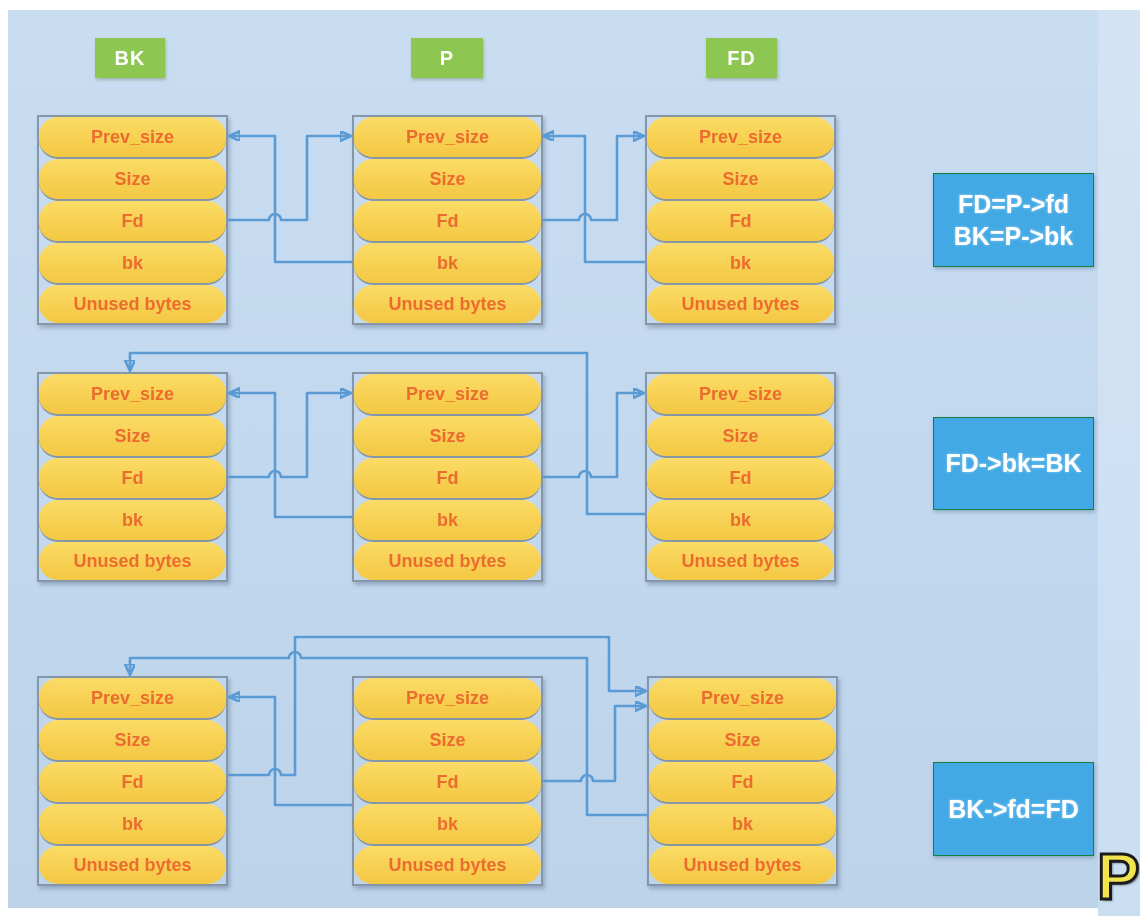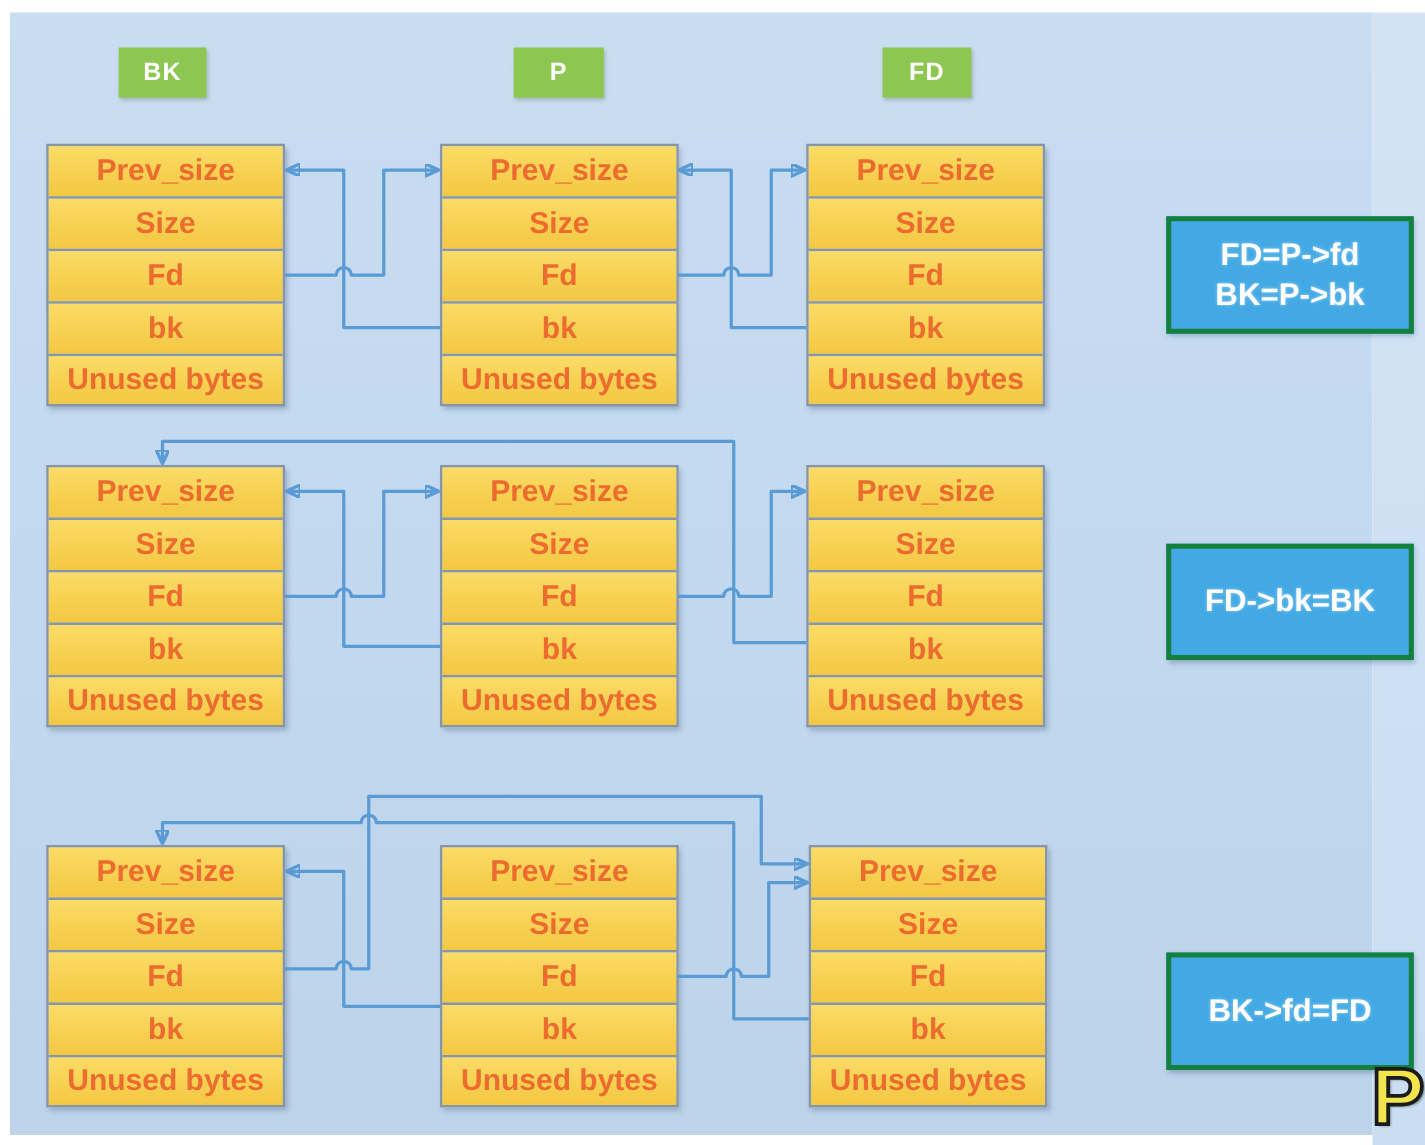--- a/index.html
+++ b/index.html
@@ -29,29 +29,30 @@
   }
   .chunk{
     position:absolute; width:191px; height:210px;
     border:2px solid #8696a7;
     box-shadow:2px 3px 4px rgba(70,90,120,.35);
   }
   .field{
     height:42px;
     border-bottom:2px solid #8696a7;
     background:linear-gradient(180deg,#fbdc67 0%,#f7d051 55%,#f3c843 100%);
-    color:#ec6c30; font-weight:bold; font-size:24px;
+    color:#ec6c30; font-weight:bold; font-size:18px;
     display:flex; align-items:center; justify-content:center;
     white-space:nowrap;
+    border-radius:19px;
   }
   .field:last-child{ border-bottom:none; height:38px; }
   .step-box{
-    position:absolute; left:933px; width:198px; height:94px;
+    position:absolute; left:933px; width:161px; height:94px;
     background:#42a9e5;
-    border:4px solid #15803d;
+    border:1px solid #15803d;
     box-shadow:1px 2px 4px rgba(60,100,140,.4);
     color:#ffffff; font-weight:bold; font-size:25px;
     display:flex; flex-direction:column; align-items:center; justify-content:center;
     line-height:1.3; white-space:nowrap;
     text-shadow:0 0 3px rgba(255,255,255,.45);
   }
   .arrows{ position:absolute; left:0; top:0; width:1140px; height:916px; pointer-events:none; }
   .arrows path{ fill:none; stroke:#5b9bd5; stroke-width:2.6; stroke-linejoin:round; }
   .watermark{
     position:absolute; left:1097px; top:840px;
@@ -136,21 +137,21 @@
   <div class="field">Size</div>
   <div class="field">Fd</div>
   <div class="field">bk</div>
   <div class="field">Unused bytes</div>
 </div>
 
 <div class="step-box" style="top:173px">
   <span>FD=P-&gt;fd</span>
   <span>BK=P-&gt;bk</span>
 </div>
-<div class="step-box" style="top:435px;height:93px">
+<div class="step-box" style="top:417px;height:93px">
   <span>FD-&gt;bk=BK</span>
 </div>
 <div class="step-box" style="top:762px">
   <span>BK-&gt;fd=FD</span>
 </div>
 
 <svg class="arrows" viewBox="0 0 1140 916">
   <defs>
     <marker id="ah" markerUnits="userSpaceOnUse" markerWidth="12" markerHeight="11" refX="9" refY="5" orient="auto">
       <path d="M0,0 L11,5 L0,10 z" fill="#5b9bd5" stroke="none"></path>

